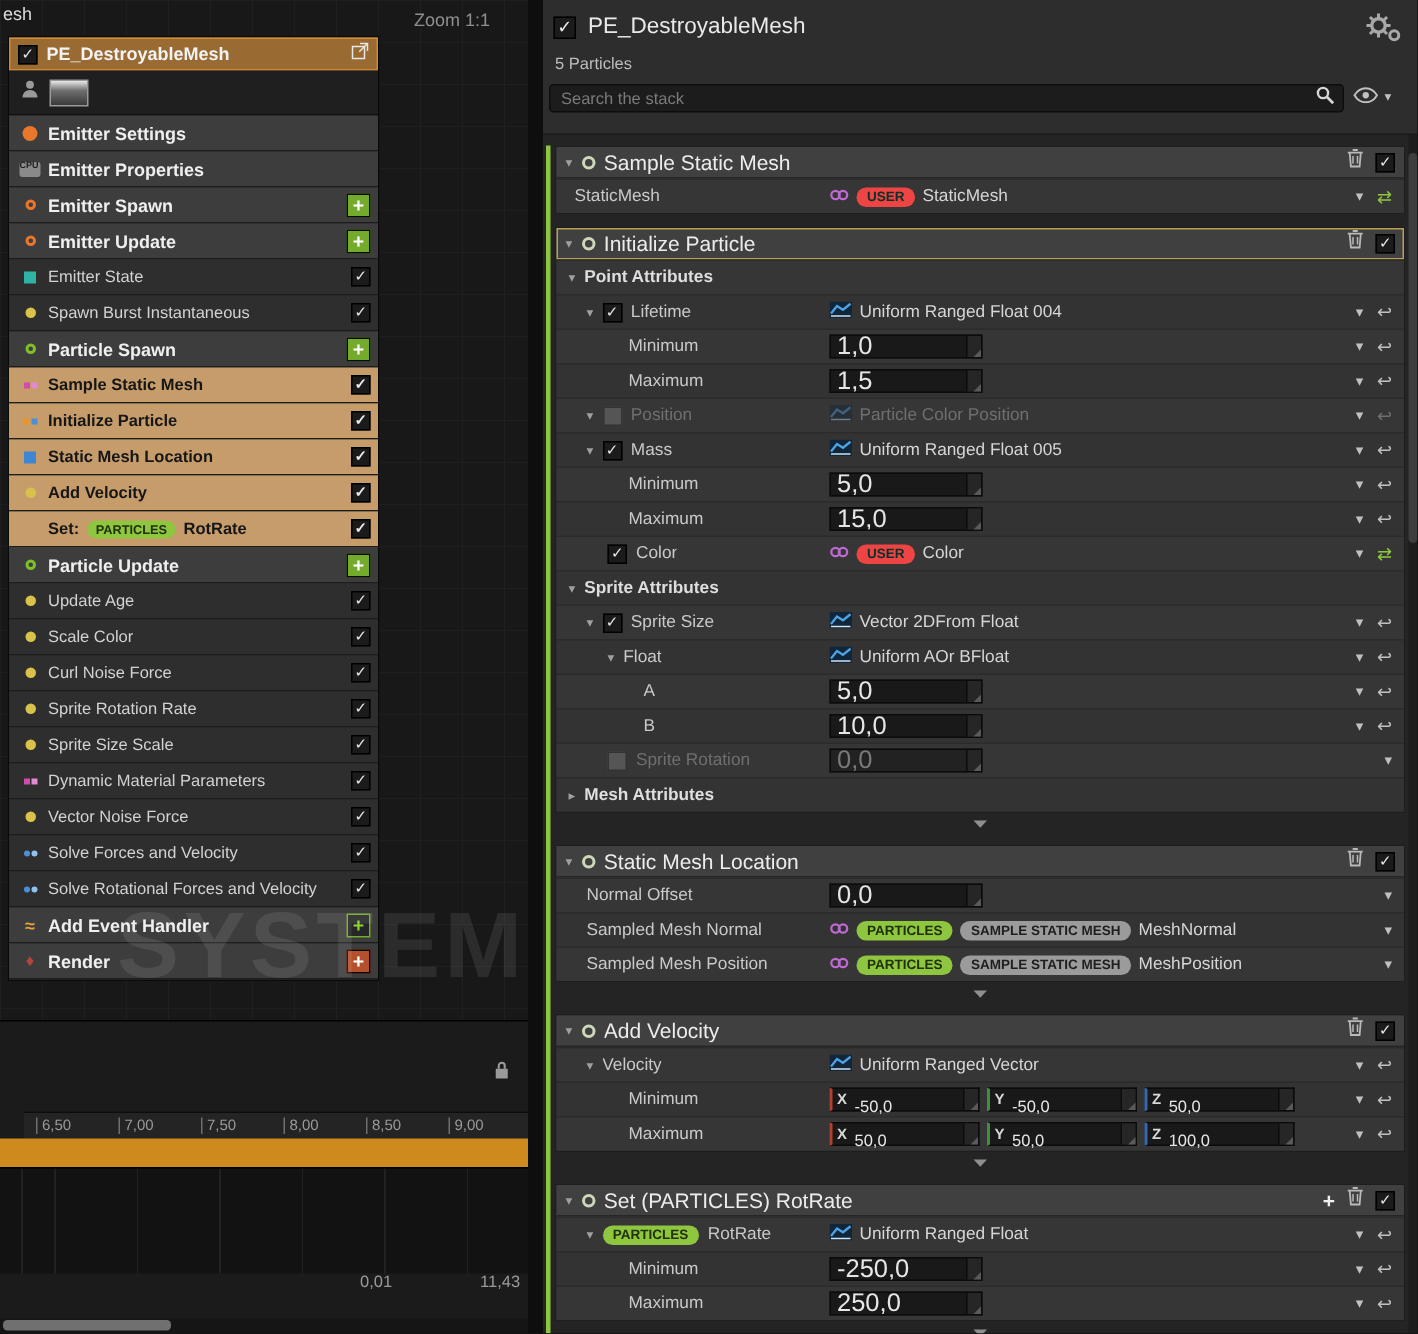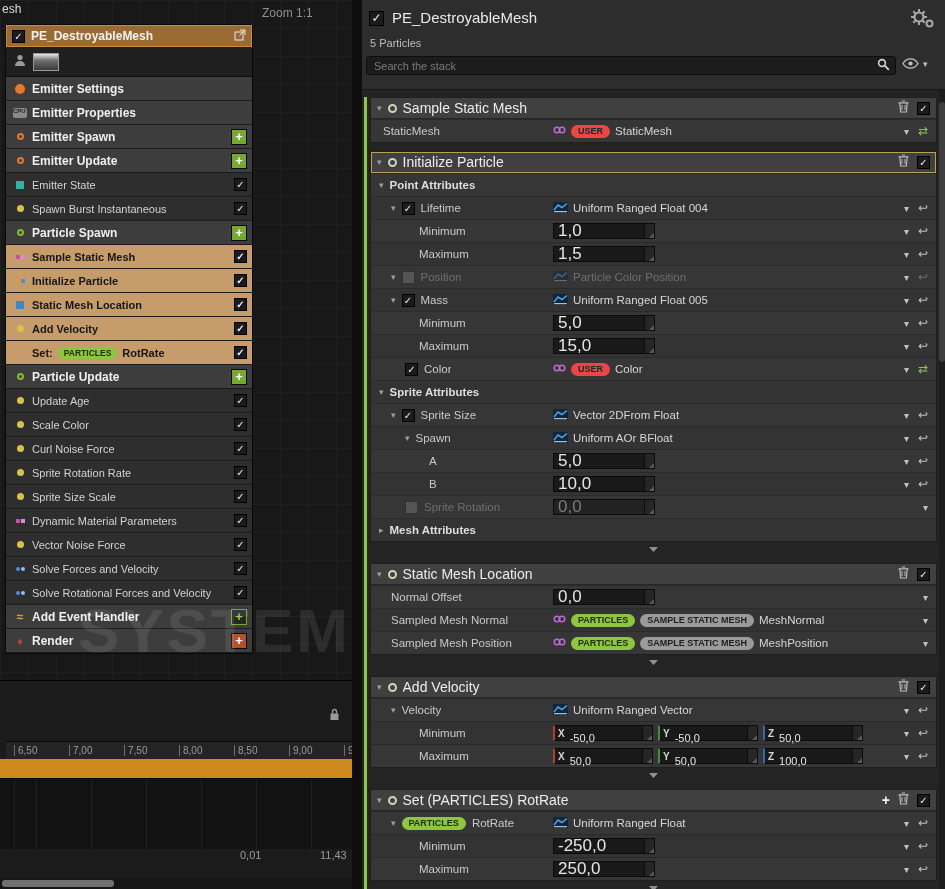--- a/index.html
+++ b/index.html
@@ -5,21 +5,21 @@
   html,body{margin:0;padding:0;background:#101010;}
   *{box-sizing:border-box;}
   .container{position:relative;width:945px;height:889px;background:#141414;overflow:hidden;
     font-family:"Liberation Sans",sans-serif;-webkit-user-select:none;user-select:none;}
 
   
   .graph{position:absolute;left:0;top:0;width:352px;height:680px;background:#181818;
     background-image:linear-gradient(#1f1f1f 1px,transparent 1px),linear-gradient(90deg,#1f1f1f 1px,transparent 1px);
     background-size:28px 28px;}
   .tab-partial{position:absolute;left:2px;top:2px;color:#dcdcdc;font-size:12px;z-index:3;}
-  .zoom-label{position:absolute;left:262px;top:6px;color:#8f8f8f;font-size:12px;z-index:3;}
+  .zoom-label{position:absolute;left:276px;top:6px;color:#8f8f8f;font-size:12px;z-index:3;}
   .watermark{position:absolute;left:78px;top:595px;font-size:62px;font-weight:bold;letter-spacing:3px;
     color:rgba(255,255,255,0.09);z-index:5;pointer-events:none;}
 
   
   .node{position:absolute;left:5px;top:24px;width:248px;background:#2e2e2e;border:1px solid #090909;z-index:2;}
   .node-header{height:22px;background:#9a6a33;border:1px solid #cf8a33;display:flex;align-items:center;gap:6px;padding:0 5px;}
   .node-title{font-size:12px;font-weight:bold;color:#f3f3f3;flex:1;white-space:nowrap;overflow:hidden;}
   .node-iconrow{height:30px;background:#1f1f1f;border-bottom:1px solid #101010;display:flex;align-items:center;gap:7px;padding:0 8px;}
   .thumb{width:26px;height:18px;border:1px solid #9a9a9a;background:linear-gradient(#e8e8e8,#6f6f6f 40%,#3a3a3a);}
   .nrow{height:24px;display:flex;align-items:center;gap:5px;padding:0 5px 0 7px;font-size:11px;color:#d2d2d2;
@@ -37,21 +37,21 @@
   .plus{width:16px;height:16px;flex:none;display:inline-flex;align-items:center;justify-content:center;
     font-size:13px;font-weight:bold;border:1px solid #0a0a0a;}
   .plus.solid-green{background:#74ab2d;color:#fff;}
   .plus.outline-green{background:#262626;color:#8fd32f;border:1px solid #74ab2d;}
   .plus.solid-red{background:#b5502f;color:#fff;}
 
   
   .divider{position:absolute;left:352px;top:0;width:10px;height:889px;background:#0e0e0e;}
   .bottom{position:absolute;left:0;top:680px;width:352px;height:209px;background:#1b1b1b;border-top:1px solid #000;}
   .lock{position:absolute;right:12px;top:26px;}
-  .ruler{position:absolute;left:6px;top:60px;width:100%;height:18px;background:#242424;border-top:1px solid #0c0c0c;}
+  .ruler{position:absolute;left:16px;top:60px;width:100%;height:18px;background:#242424;border-top:1px solid #0c0c0c;}
   .tick{position:absolute;top:3px;display:flex;align-items:flex-end;gap:3px;color:#9a9a9a;font-size:10px;}
   .tickmark{width:1px;height:11px;background:#6f6f6f;display:inline-block;}
   .orangebar{position:absolute;left:0;top:78px;width:100%;height:19px;background:#cf8a1d;}
   .gridarea{position:absolute;left:0;top:97px;width:100%;height:71px;background:#121212;border-top:1px solid #000;
     background-image:repeating-linear-gradient(90deg,#212121 0 1px,transparent 1px 55px);background-position-x:36px;}
   .rangeval{position:absolute;top:168px;color:#9a9a9a;font-size:11px;padding-left:22px;}
   .hscroll{position:absolute;left:0;bottom:0;width:100%;height:10px;background:#151515;}
   .hthumb{position:absolute;left:2px;top:1px;width:112px;height:7px;background:#707070;border-radius:3px;}
 
   
@@ -647,21 +647,21 @@
                 <span class="valname">Vector 2DFrom Float</span>
               </span>
               <span class="rc">
                 <span class="caret">▾</span>
                 <span class="reset">↩</span>
               </span>
             </div>
             <div class="mrow">
               <span class="lpart" style="padding-left:34px">
                 <span class="tri3">▾</span>
-                <span class="rowlabel">Spawn</span>
+                <span class="rowlabel">Float</span>
               </span>
               <span class="val">
                 <span class=""><svg width="15" height="11" viewBox="0 0 15 11">
                     <rect x="0" y="0" width="15" height="11" fill="#10263b"></rect>
                     <polyline points="1,8 5,3 9,5.5 14,1.5" fill="none" stroke="#4fa3e3" stroke-width="1.5"></polyline>
                     <line x1="1" y1="9.7" x2="14" y2="9.7" stroke="#cfe3f5" stroke-width="1"></line>
                   </svg></span>
                 <span class="valname">Uniform AOr BFloat</span>
               </span>
               <span class="rc">

